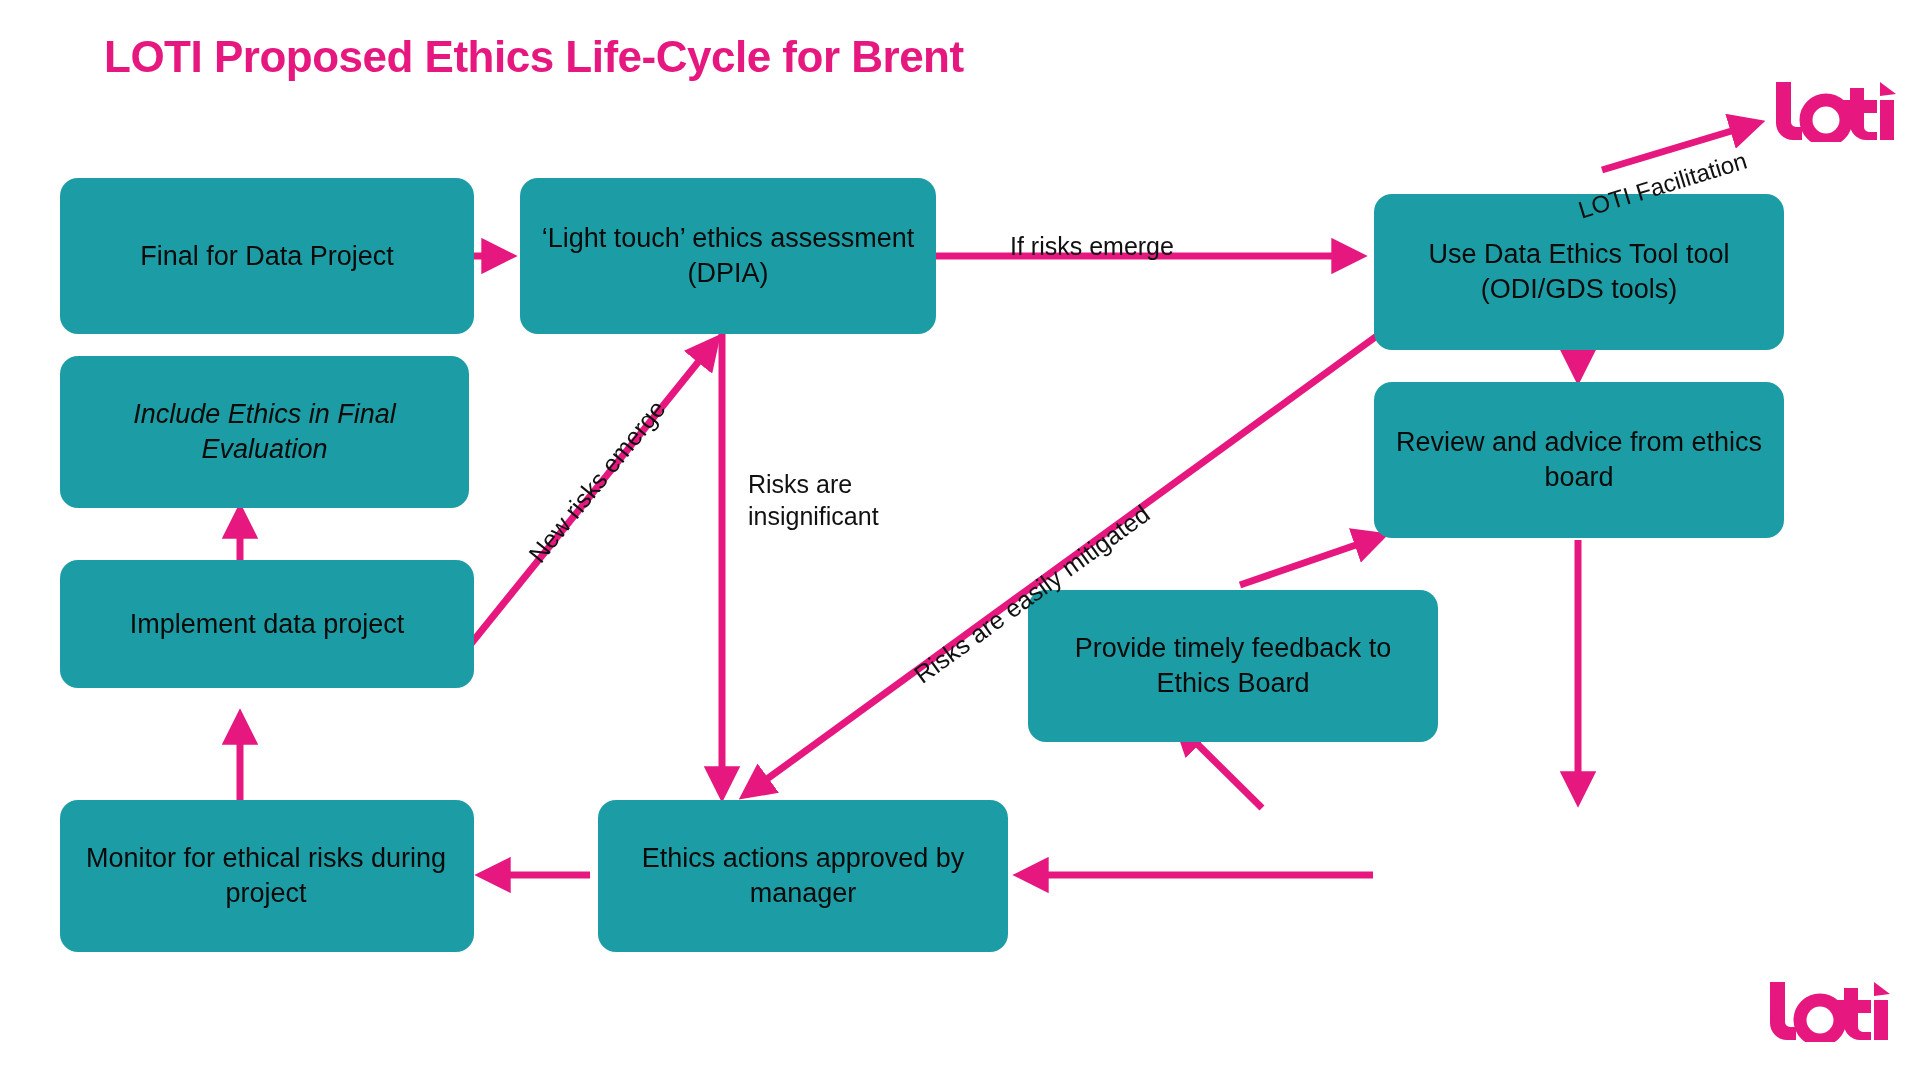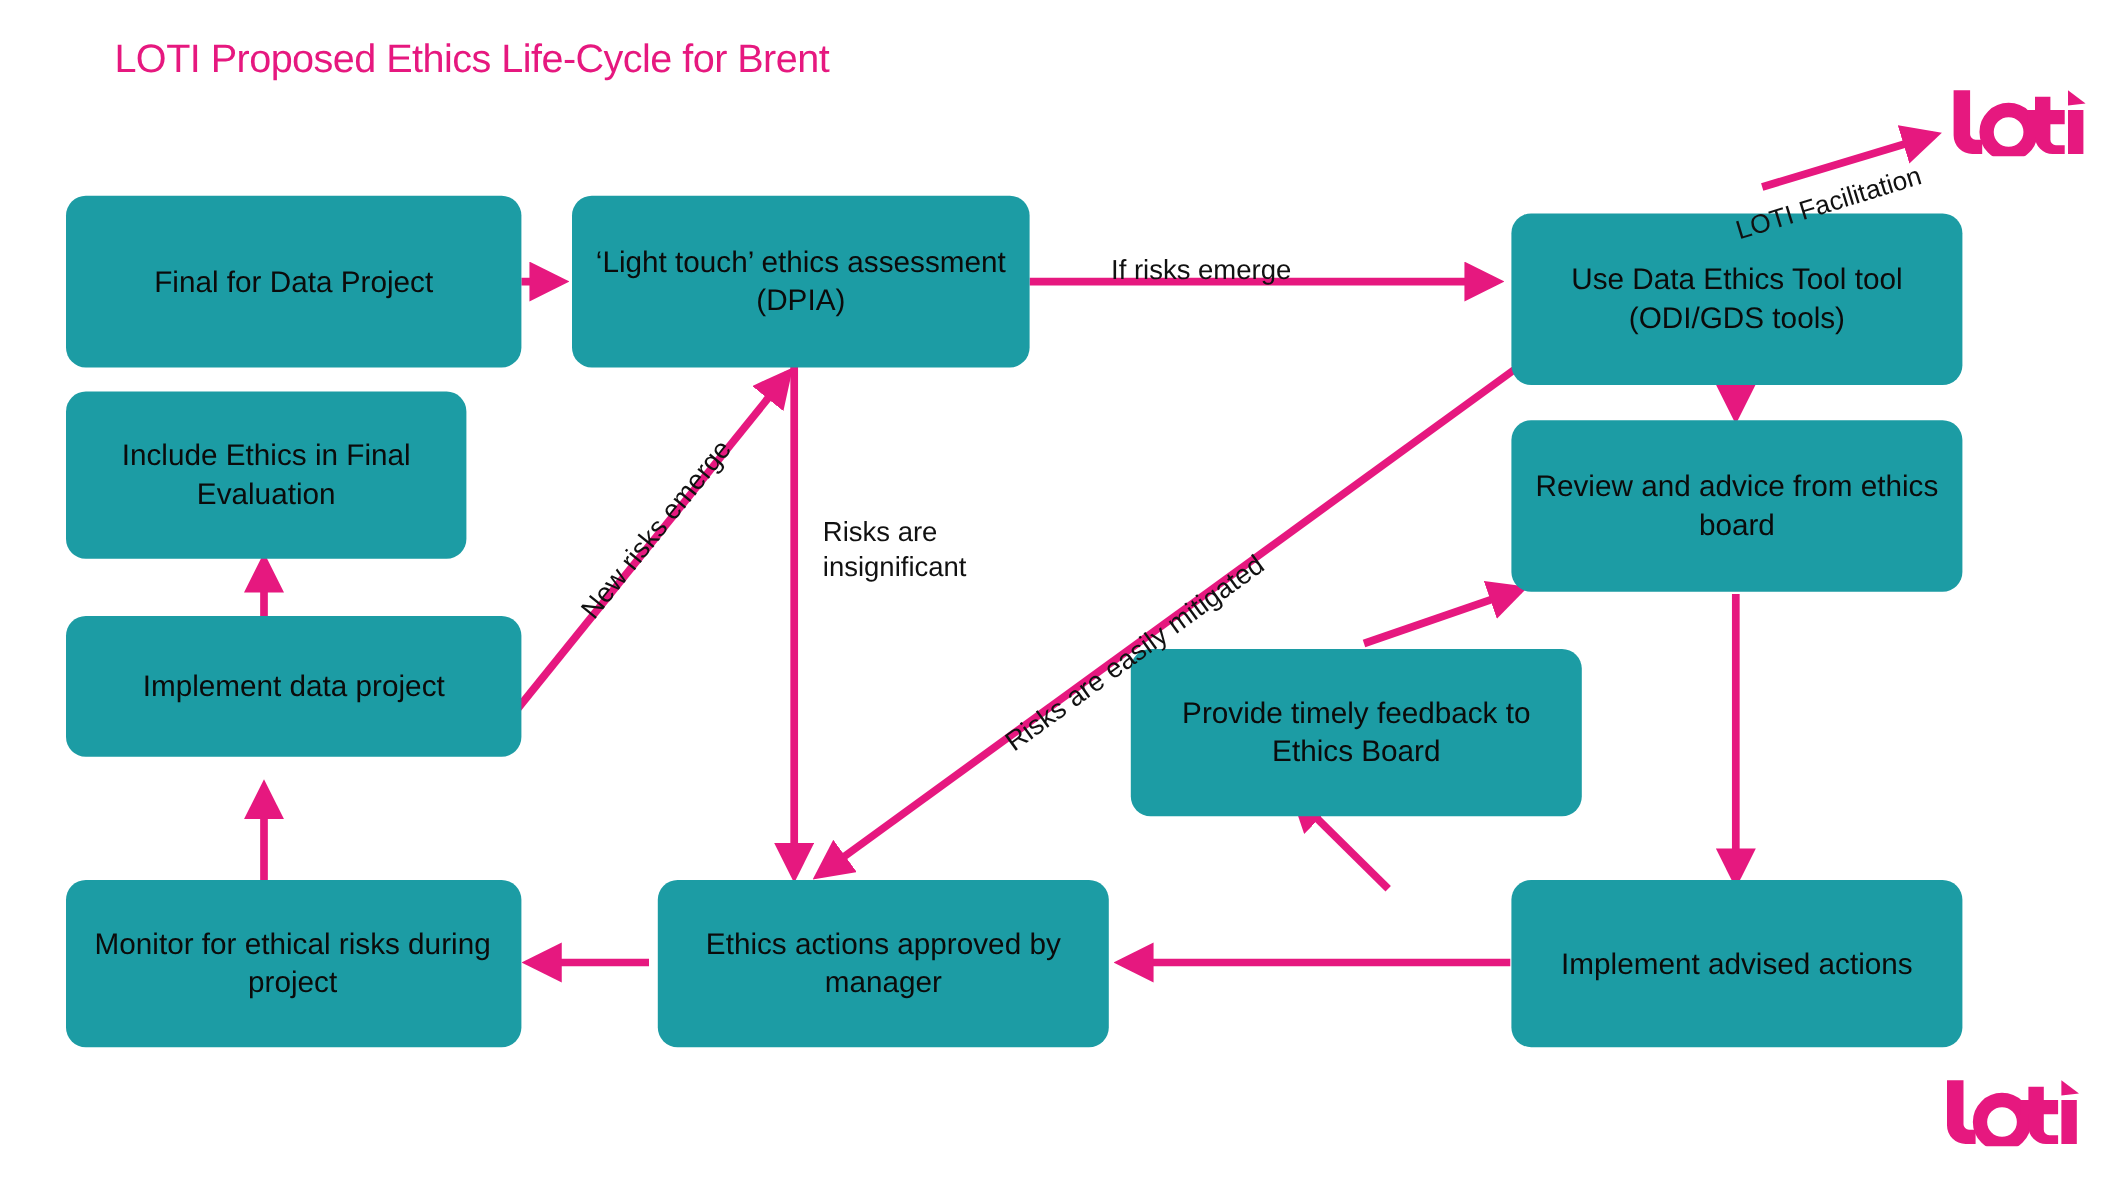--- a/index.html
+++ b/index.html
@@ -14,22 +14,22 @@
     position: relative;
     width: 1920px;
     height: 1080px;
     background: #ffffff;
     overflow: hidden;
   }
   #title {
     position: absolute;
     left: 104px;
     top: 32px;
-    font-size: 36px;
-    font-weight: normal;
+    font-size: 44px;
+    font-weight: bold;
     color: #E6187F;
     letter-spacing: -0.5px;
     white-space: nowrap;
   }
   .node {
     position: absolute;
     background: #1C9CA4;
     border-radius: 18px;
     color: #0b0b0b;
     font-size: 27px;
@@ -112,21 +112,21 @@
   </div>
 
   <div class="node" style="left:520px; top:178px; width:416px; height:156px;">
     <span>‘Light touch’ ethics assessment (DPIA)</span>
   </div>
 
   <div class="node" style="left:1374px; top:194px; width:410px; height:156px;">
     <span>Use Data Ethics Tool tool (ODI/GDS tools)</span>
   </div>
 
-  <div class="node" style="left:60px; top:356px; width:364px; height:152px;">
+  <div class="node" style="left:60px; top:356px; width:409px; height:152px;font-style:italic;">
     <span>Include Ethics in Final Evaluation</span>
   </div>
 
   <div class="node" style="left:1374px; top:382px; width:410px; height:156px;">
     <span>Review and advice from ethics board</span>
   </div>
 
   <div class="node" style="left:60px; top:560px; width:414px; height:128px;">
     <span>Implement data project</span>
   </div>
@@ -136,23 +136,20 @@
   </div>
 
   <div class="node" style="left:60px; top:800px; width:414px; height:152px;padding-left:12px;">
     <span>Monitor for ethical risks during project</span>
   </div>
 
   <div class="node" style="left:598px; top:800px; width:410px; height:152px;">
     <span>Ethics actions approved by manager</span>
   </div>
 
-  <div class="node" style="left:1374px; top:800px; width:410px; height:152px;">
-    <span>Implement advised actions</span>
-  </div>
 
   <div class="edge-label" style="left:1010px; top:200px;">
     <span>If risks emerge</span>
   </div>
 
   <div class="edge-label" style="left:498px; top:530px; transform: rotate(-51deg);">
     <span>New risks emerge</span>
   </div>
 
   <div class="edge-label" style="left:748px; top:438px;">

